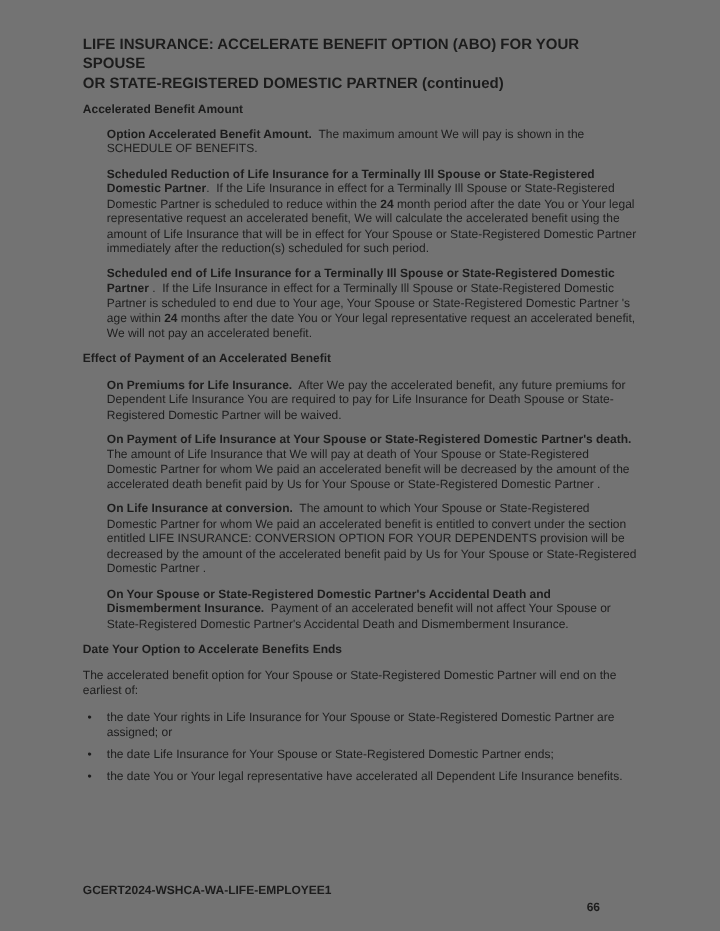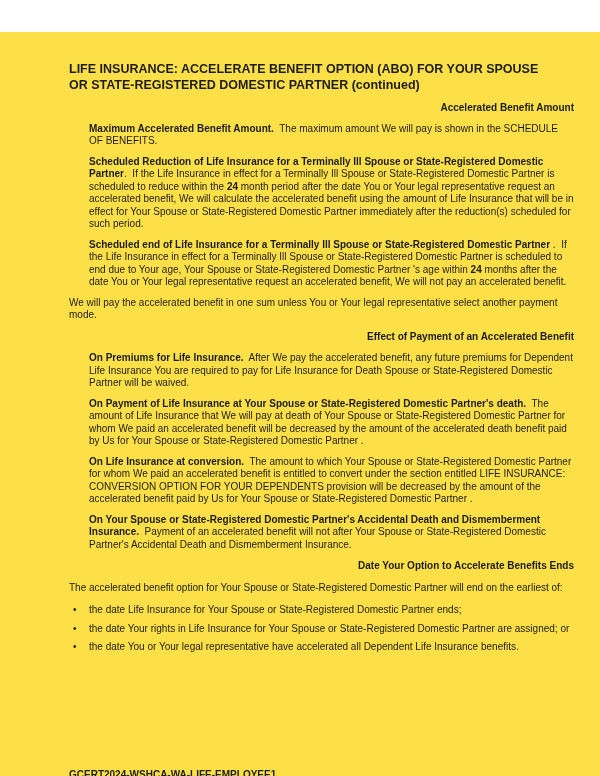--- a/index.html
+++ b/index.html
@@ -11,37 +11,35 @@
     width: 600px;
     height: 776px;
     position: relative;
     font-family: "Liberation Sans", sans-serif;
     color: #1c1c1c;
   }
   .page {
     position: absolute;
     inset: 0;
     box-sizing: border-box;
-    padding: 29px 26px 0 69px;
-    background: #fde047;
+    padding: 29px 66px 0 69px;
+    background: #737373;
     overflow: hidden;
-    margin-top: 32px;
   }
   .doc-title {
     font-size: 12.5px;
     font-weight: bold;
     line-height: 16px;
     margin: 0;
   }
   .heading {
     font-size: 10px;
     font-weight: bold;
     line-height: 12.5px;
     margin: 9px 0 0 0;
-    text-align: right;
   }
   p.body-par {
     font-size: 10px;
     line-height: 12.5px;
     margin: 8px 0 0 0;
     white-space: pre-wrap;
   }
   p.body-par.first-after-heading { margin-top: 9px; }
   .indent { margin-left: 20px; }
   b { font-weight: bold; }
@@ -85,48 +83,47 @@
 
   <h1 class="doc-title">
       <div>LIFE INSURANCE: ACCELERATE BENEFIT OPTION (ABO) FOR YOUR SPOUSE</div>
       <div>OR STATE-REGISTERED DOMESTIC PARTNER (continued)</div>
     </h1>
 
   <div class="heading">Accelerated Benefit Amount</div>
 
 
   <div class="indent">
-    <p class="body-par"><b>Maximum Accelerated Benefit Amount.</b><span>  The maximum amount We will pay is shown in the SCHEDULE OF BENEFITS.</span></p>
+    <p class="body-par"><b>Option Accelerated Benefit Amount.</b><span>  The maximum amount We will pay is shown in the SCHEDULE OF BENEFITS.</span></p>
 
     <p class="body-par"><b>Scheduled Reduction of Life Insurance for a Terminally Ill Spouse or State-Registered Domestic Partner</b><span>.  If the Life Insurance in effect for a Terminally Ill Spouse or State-Registered Domestic Partner is scheduled to reduce within the </span><b>24</b><span> month period after the date You or Your legal representative request an accelerated benefit, We will calculate the accelerated benefit using the amount of Life Insurance that will be in effect for Your Spouse or State-Registered Domestic Partner immediately after the reduction(s) scheduled for such period.</span></p>
 
     <p class="body-par"><b>Scheduled end of Life Insurance for a Terminally Ill Spouse or State-Registered Domestic Partner</b><span> .  If the Life Insurance in effect for a Terminally Ill Spouse or State-Registered Domestic Partner is scheduled to end due to Your age, Your Spouse or State-Registered Domestic Partner 's age within </span><b>24</b><span> months after the date You or Your legal representative request an accelerated benefit, We will not pay an accelerated benefit.</span></p>
   </div>
 
-  <p class="body-par">We will pay the accelerated benefit in one sum unless You or Your legal representative select another payment mode.</p>
 
   <div class="heading">Effect of Payment of an Accelerated Benefit</div>
 
   <div class="indent">
     <p class="body-par first-after-heading"><b>On Premiums for Life Insurance.</b><span>  After We pay the accelerated benefit, any future premiums for Dependent Life Insurance You are required to pay for Life Insurance for Death Spouse or State-Registered Domestic Partner will be waived.</span></p>
 
     <p class="body-par"><b>On Payment of Life Insurance at Your Spouse or State-Registered Domestic Partner's death.</b><span>  The amount of Life Insurance that We will pay at death of Your Spouse or State-Registered Domestic Partner for whom We paid an accelerated benefit will be decreased by the amount of the accelerated death benefit paid by Us for Your Spouse or State-Registered Domestic Partner .</span></p>
 
     <p class="body-par"><b>On Life Insurance at conversion.</b><span>  The amount to which Your Spouse or State-Registered Domestic Partner for whom We paid an accelerated benefit is entitled to convert under the section entitled LIFE INSURANCE: CONVERSION OPTION FOR YOUR DEPENDENTS provision will be decreased by the amount of the accelerated benefit paid by Us for Your Spouse or State-Registered Domestic Partner .</span></p>
 
-    <p class="body-par"><b>On Your Spouse or State-Registered Domestic Partner's Accidental Death and Dismemberment Insurance.</b><span>  Payment of an accelerated benefit will not after Your Spouse or State-Registered Domestic Partner's Accidental Death and Dismemberment Insurance.</span></p>
+    <p class="body-par"><b>On Your Spouse or State-Registered Domestic Partner's Accidental Death and Dismemberment Insurance.</b><span>  Payment of an accelerated benefit will not affect Your Spouse or State-Registered Domestic Partner's Accidental Death and Dismemberment Insurance.</span></p>
   </div>
 
   <div class="heading">Date Your Option to Accelerate Benefits Ends</div>
 
   <p class="body-par first-after-heading">The accelerated benefit option for Your Spouse or State-Registered Domestic Partner will end on the earliest of:</p>
 
   <ul class="bullet-list">
+    <li>the date Your rights in Life Insurance for Your Spouse or State-Registered Domestic Partner are assigned; or</li>
     <li>the date Life Insurance for Your Spouse or State-Registered Domestic Partner ends;</li>
-    <li>the date Your rights in Life Insurance for Your Spouse or State-Registered Domestic Partner are assigned; or</li>
     <li>the date You or Your legal representative have accelerated all Dependent Life Insurance benefits.</li>
   </ul>
 
   <div class="footer">
     <div>GCERT2024-WSHCA-WA-LIFE-EMPLOYEE1</div>
     <div class="page-num">66</div>
   </div>
 
 </div>
 

